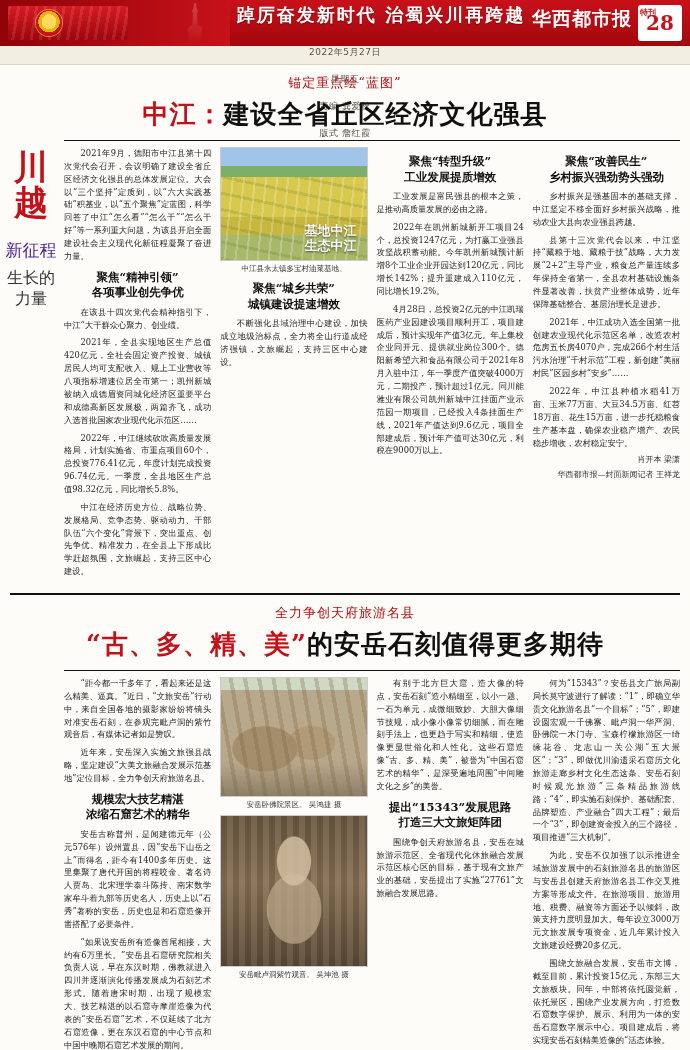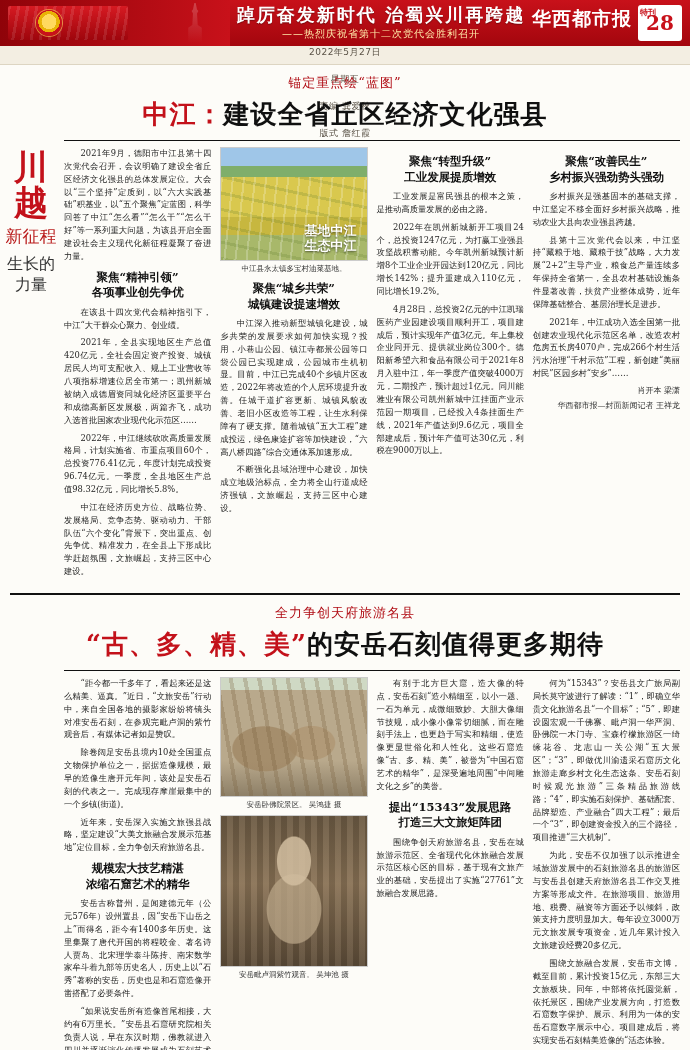--- a/index.html
+++ b/index.html
@@ -73,21 +73,21 @@
   .left-strip{
     position:absolute;left:2px;top:150px;width:58px;height:420px;
     text-align:center;color:#b00c14;
   }
   .ls-big{
     font-family:"DejaVu Serif","Liberation Serif",serif;
     font-size:34px;font-weight:bold;line-height:1.04;color:#c3111a;
   }
   .ls-mid{
     font-family:"DejaVu Serif","Liberation Serif",serif;
-    font-size:17px;line-height:1.15;margin-top:6px;color:#b91c1c;
+    font-size:17px;line-height:1.15;margin-top:20px;color:#4c1d95;
   }
   .ls-small{
     font-size:16px;margin-top:8px;line-height:1.3;color:#333;
     font-family:"DejaVu Serif","Liberation Serif",serif;
   }
 
   
   .art{position:relative;}
   .kicker{
     text-align:center;font-size:13px;color:#b00c14;margin-top:9px;
@@ -172,21 +172,20 @@
 <body>
 
 <div class="page">
 
   <div class="masthead">
     <div class="mast-left"></div>
     <div class="mast-flag"></div>
     <div class="mast-emblem"></div>
     <div class="mast-tower"></div>
     <div class="mast-title">踔厉奋发新时代 治蜀兴川再跨越</div>
-    <div class="mast-sub">——热烈庆祝省第十二次党代会胜利召开</div>
     <div class="mast-logo">华西都市报</div>
     <div class="mast-badge">
       <small>特刊</small>
       <span>28</span>
     </div>
   </div>
 
   <div class="infobar">
     <span>2022年5月27日</span>
     <span>星期五</span>
@@ -231,21 +230,20 @@
           <div class="ph-overlay-text">
             <div>基地中江</div>
             <div>生态中江</div>
           </div>
         </div>
         <div class="caption">中江县永太镇多宝村油菜基地。</div>
         <div class="sub-h">
           <div>聚焦“城乡共荣”</div>
           <div>城镇建设提速增效</div>
         </div>
-        <p class="body">中江深入推动新型城镇化建设，城乡共荣的发展要求如何加快实现？投用，小巷山公园、镇江寺都景公园等口袋公园已实现建成，公园城市生机初显。目前，中江已完成40个乡镇片区改造，2022年将改造的个人居环境提升改善。任城干道扩容更新、城镇风貌改善、老旧小区改造等工程，让生水利保障有了硬支撑。随着城镇“五大工程”建成投运，绿色康途扩容等加快建设，“六高八桥四路”综合交通体系加速形成。</p>
         <p class="body">不断强化县域治理中心建设，加快成立地级治标点，全力将全山行道成经济强镇，文旅崛起，支持三区中心建设。</p>
       </div>
 
       <div class="col">
         <div class="sub-h">
           <div>聚焦“转型升级”</div>
           <div>工业发展提质增效</div>
         </div>
         <p class="body">工业发展是富民强县的根本之策，是推动高质量发展的必由之路。</p>
         <p class="body">2022年在凯州新城新开工项目24个，总投资1247亿元，为打赢工业强县攻坚战积蓄动能。今年凯州新城预计新增8个工业企业开园达到120亿元，同比增长142%；提升重建成入110亿元，同比增长19.2%。</p>
@@ -253,20 +251,21 @@
       </div>
 
       <div class="col">
         <div class="sub-h">
           <div>聚焦“改善民生”</div>
           <div>乡村振兴强劲势头强劲</div>
         </div>
         <p class="body">乡村振兴是强基固本的基础支撑，中江坚定不移全面好乡村振兴战略，推动农业大县向农业强县跨越。</p>
         <p class="body">县第十三次党代会以来，中江坚持“藏粮于地、藏粮于技”战略，大力发展“2+2”主导产业，粮食总产量连续多年保持全省第一，全县农村基础设施条件显著改善，扶贫产业整体成势，近年保障基础整合、基层治理长足进步。</p>
         <p class="body">2021年，中江成功入选全国第一批创建农业现代化示范区名单，改造农村危房五长房4070户，完成266个村生活污水治理“千村示范”工程，新创建“美丽村民”区园乡村“安乡”……</p>
+        <p class="body">2022年，中江县种植水稻41万亩、玉米77万亩、大豆34.5万亩、红苕18万亩、花生15万亩，进一步托稳粮食生产基本盘，确保农业稳产增产、农民稳步增收，农村稳定安宁。</p>
         <div class="byline">肖开本 梁潇</div>
         <div class="byline">华西都市报—封面新闻记者 王祥龙</div>
       </div>
 
     </div>
   </div>
 
   <div class="sep"></div>
 
   <div class="art">
@@ -275,21 +274,20 @@
       <span class="hl-red">“古、多、精、美”</span><span>的安岳石刻值得更多期待</span>
     </div>
     <div style="padding:0 10px 0 64px;">
         <div class="rule"></div>
       </div>
 
     <div class="cols">
 
       <div class="col">
         <p class="body">“距今都一千多年了，看起来还是这么精美、逼真。”近日，“文旅安岳”行动中，来自全国各地的摄影家纷纷将镜头对准安岳石刻，在参观完毗卢洞的紫竹观音后，有媒体记者如是赞叹。</p>
-        <p class="body">除卷阔足安岳县境内10处全国重点文物保护单位之一，据据造像规模，最早的造像生唐开元年间，该处是安岳石刻的代表之一。完成现存摩崖最集中的一个乡镇(街道)。</p>
         <p class="body">近年来，安岳深入实施文旅强县战略，坚定建设“大美文旅融合发展示范基地”定位目标，全力争创天府旅游名县。</p>
         <div class="sub-h">
           <div>规模宏大技艺精湛</div>
           <div>浓缩石窟艺术的精华</div>
         </div>
         <p class="body">安岳古称普州，是闻建德元年（公元576年）设州置县，因“安岳下山岳之上”而得名，距今有1400多年历史。这里集聚了唐代开国的将程咬金、著名诗人贾岛、北宋理学泰斗陈抟、南宋数学家牟斗着九部等历史名人，历史上以“石秀”著称的安岳，历史也是和石窟造像开凿搭配了必要条件。</p>
         <p class="body">“如果说安岳所有造像首尾相接，大约有6万里长。”安岳县石窟研究院相关负责人说，早在东汉时期，佛教就进入四川并逐渐演化传播发展成为石刻艺术形式。随着唐宋时期，出现了规模宏大、技艺精湛的以石窟寺摩崖造像为代表的“安岳石窟”艺术，不仅延续了北方石窟造像，更在东汉石窟的中心节点和中国中晚期石窟艺术发展的期间。</p>
       </div>
 
       <div class="col">

